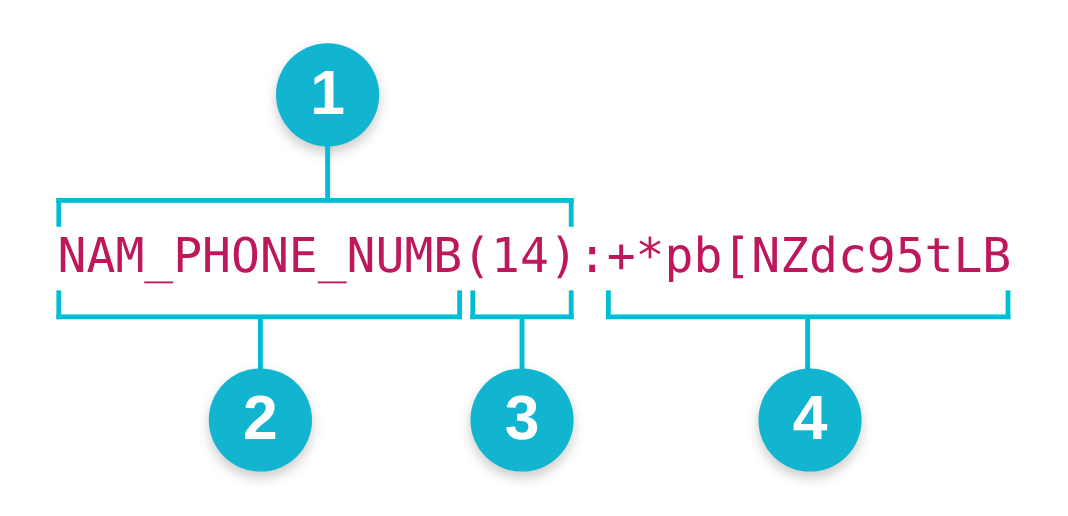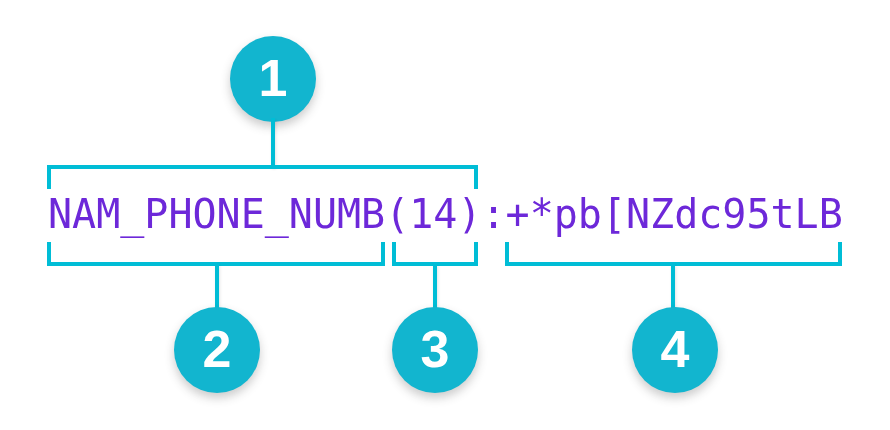--- a/index.html
+++ b/index.html
@@ -51,21 +51,21 @@
     border-right: 4px solid #00bdd6;
   }
   .code {
     position: absolute;
     left: 48px;
     top: 192px;
     font-family: "DejaVu Sans Mono", "Liberation Mono", monospace;
     font-size: 40px;
     line-height: 1.1;
     font-weight: 500;
-    color: #6d28d9;
+    color: #be185d;
     white-space: pre;
     letter-spacing: 0;
   }
   
   .badge-1 { left: 230px; top: 36px; }
   .stem-1  { left: 271px; top: 118px; height: 49px; }
   .bracket-1 { left: 47px; top: 165px; width: 431px; }
   .bracket-2 { left: 47px; top: 242px; width: 338px; }
   .bracket-3 { left: 392px; top: 242px; width: 86px; }
   .bracket-4 { left: 505px; top: 242px; width: 337px; }

